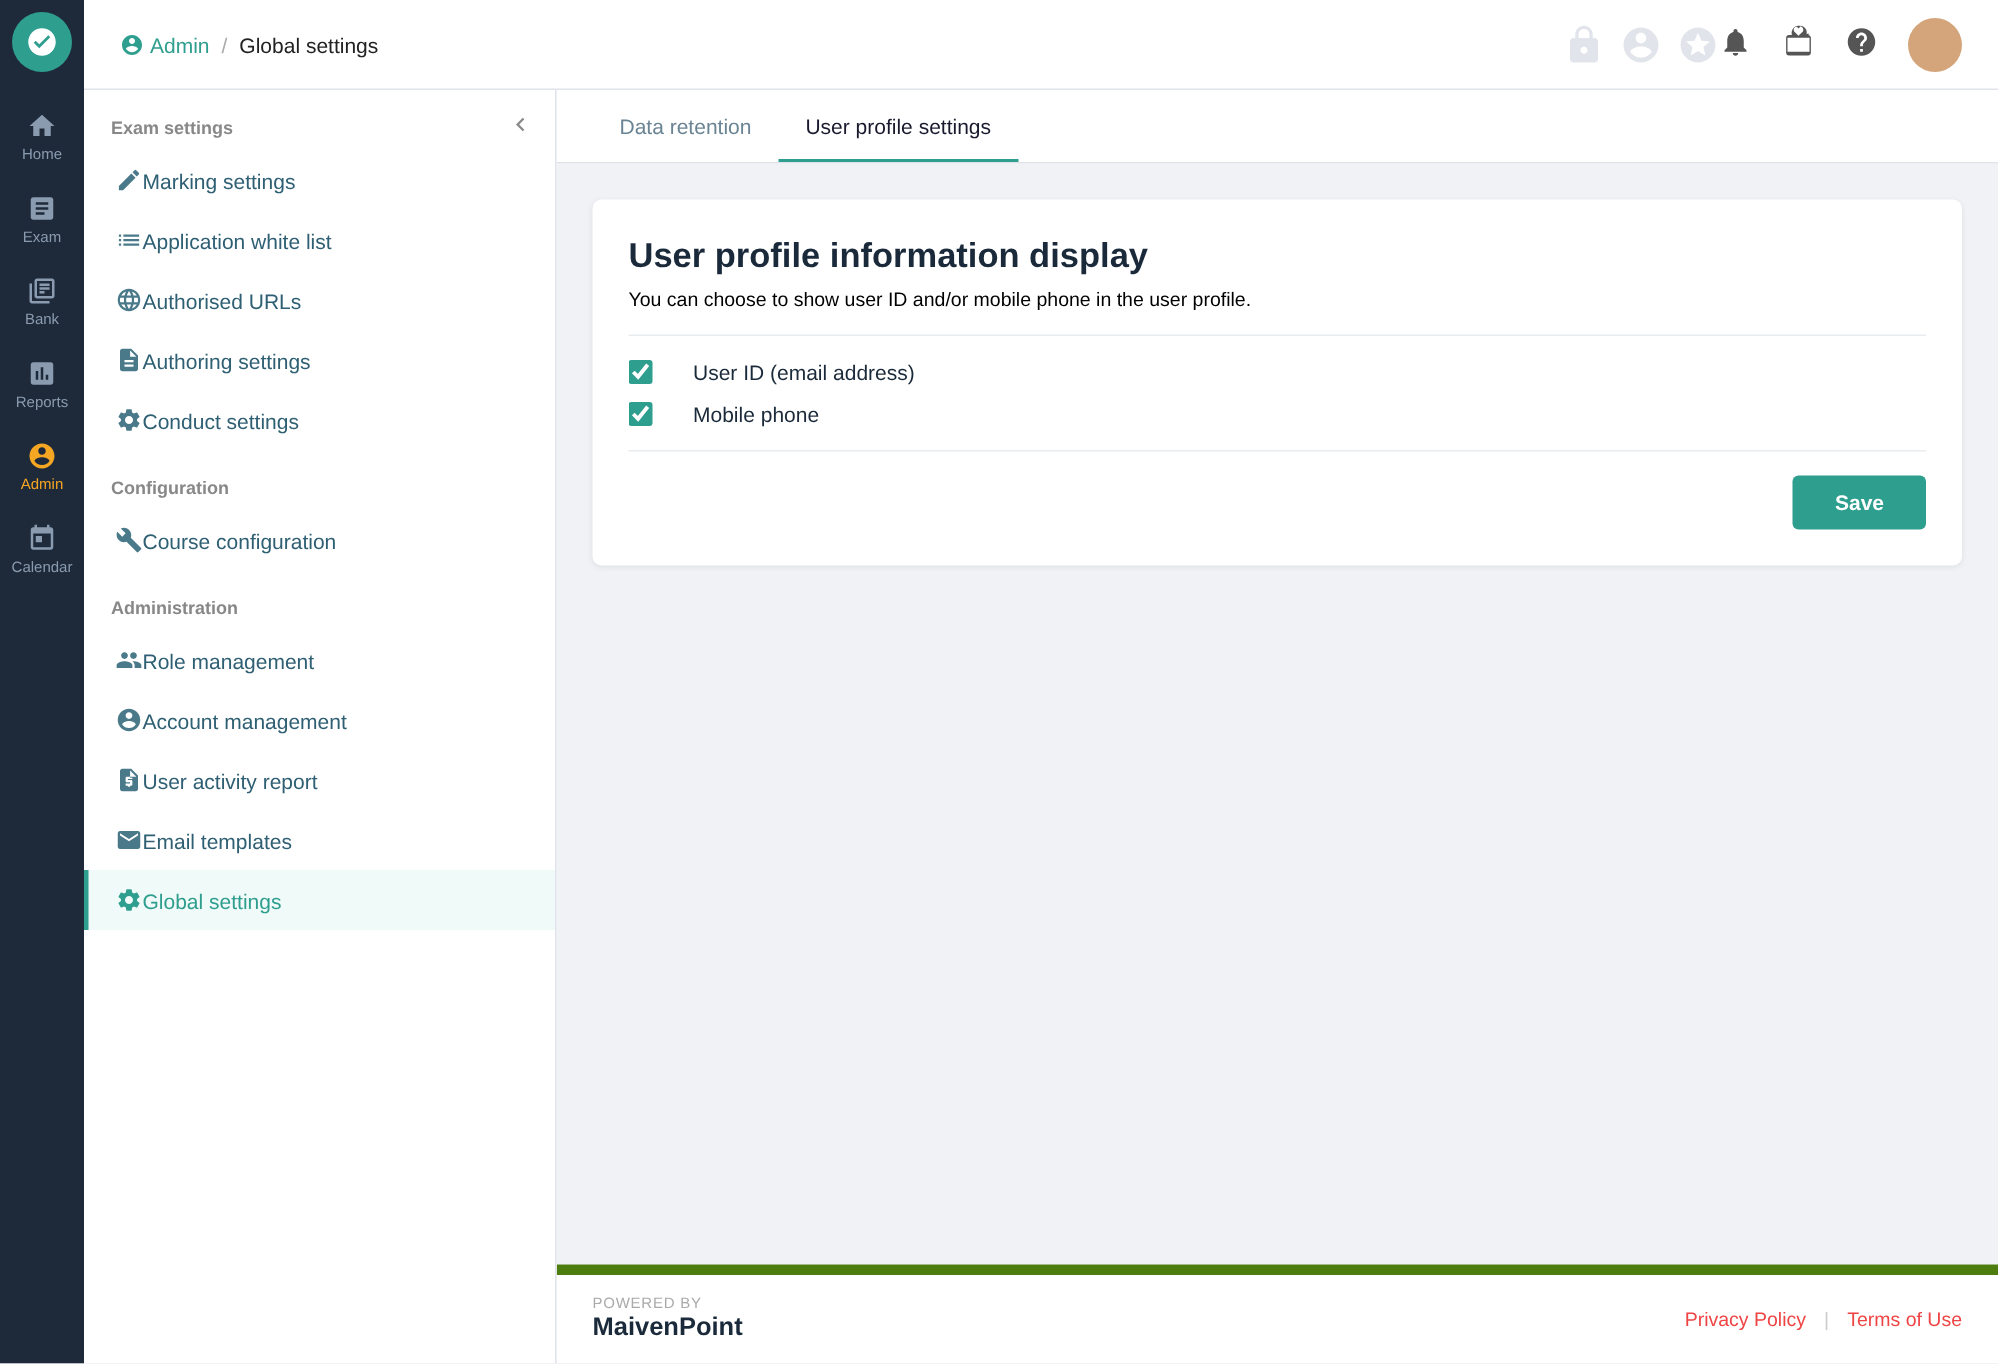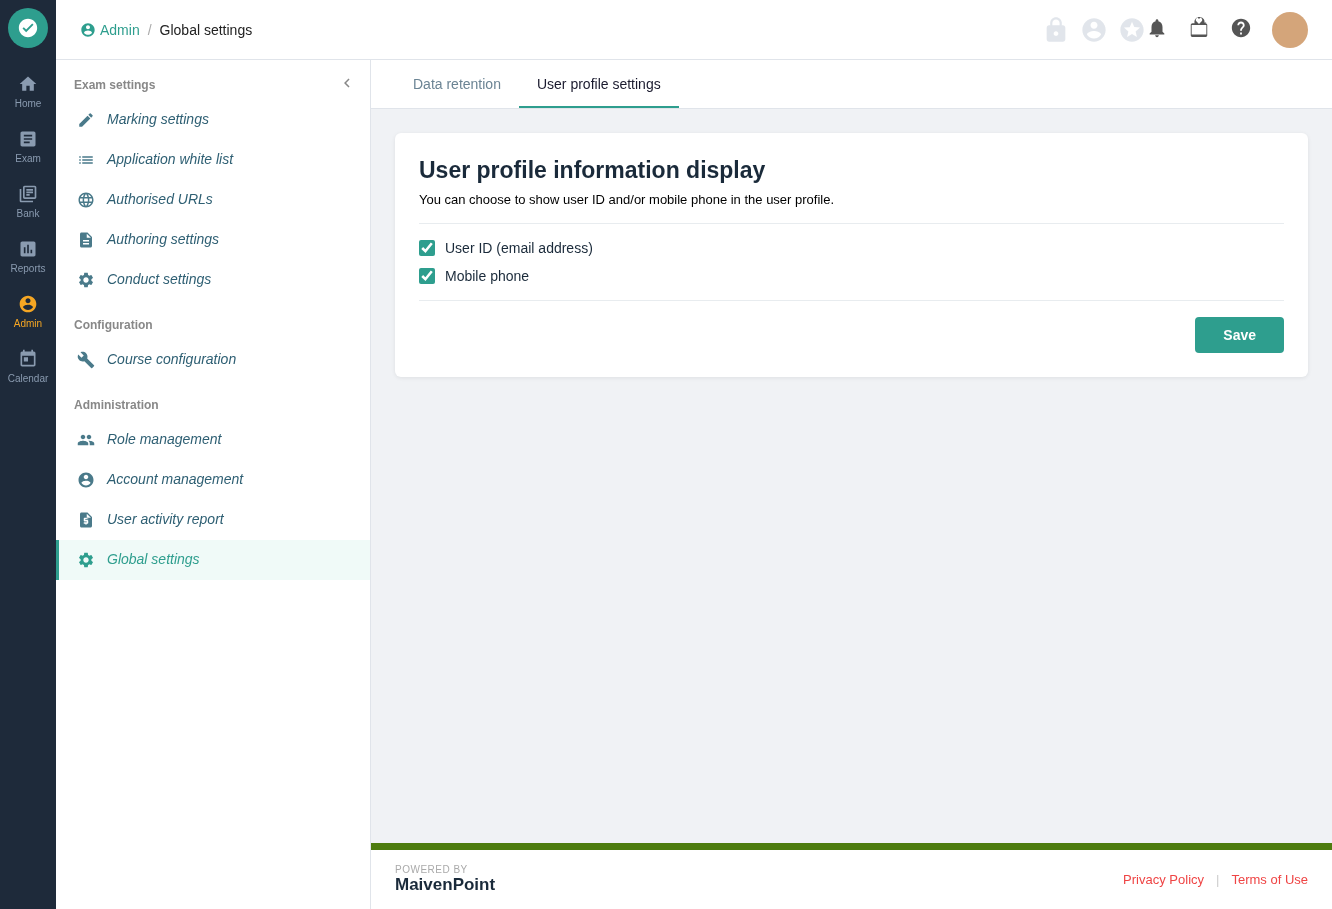--- a/index.html
+++ b/index.html
@@ -125,28 +125,26 @@
     }
     .sidebar-section-title {
       font-size: 12px;
       color: #888;
       padding: 18px 18px 8px 18px;
       font-weight: 600;
       text-transform: none;
     }
     .sidebar-item {
       display: flex;
-      align-items: flex-start;
-      gap: 12px;
+      align-items: flex-end;
       padding: 11px 18px;
       cursor: pointer;
       color: #2e5f73;
       font-size: 14px;
       border-left: 3px solid transparent;
-      font-style: italic;
     }
     .sidebar-item.active {
       border-left: 3px solid #2e9e8e;
       background: #f0faf8;
       color: #2e9e8e;
     }
     .sidebar-item svg { width: 18px; height: 18px; flex-shrink: 0; color: #4a7a8a; }
     .sidebar-item.active svg { color: #2e9e8e; }
 
     
@@ -202,21 +200,21 @@
       color: #000000;
     }
     .divider {
       border: none;
       border-top: 1px solid #e8ecef;
       margin: 16px 0;
     }
     .checkbox-row {
       display: flex;
       align-items: flex-end;
-      gap: 10px;
+      gap: 27px;
       margin-bottom: 12px;
     }
     .checkbox-row input[type="checkbox"] {
       width: 16px;
       height: 16px;
       accent-color: #2e9e8e;
       cursor: pointer;
     }
     .checkbox-row label {
       font-size: 14px;
@@ -417,20 +415,26 @@
         <svg viewBox="0 0 24 24" fill="currentColor" width="18" height="18">
             <path d="M12 2C6.48 2 2 6.48 2 12s4.48 10 10 10 10-4.48 10-10S17.52 2 12 2zm0 3c1.66 0 3 1.34 3 3s-1.34 3-3 3-3-1.34-3-3 1.34-3 3-3zm0 14.2c-2.5 0-4.71-1.28-6-3.22.03-1.99 4-3.08 6-3.08 1.99 0 5.97 1.09 6 3.08-1.29 1.94-3.5 3.22-6 3.22z"></path>
           </svg>
         <span>Account management</span>
       </div>
       <div class="sidebar-item">
         <svg viewBox="0 0 24 24" fill="currentColor" width="18" height="18">
             <path d="M14 2H6c-1.1 0-2 .9-2 2v16c0 1.1.89 2 2 2h12c1.1 0 2-.9 2-2V8l-6-6zm1 9h-4v1h3c.55 0 1 .45 1 1v3c0 .55-.45 1-1 1h-1v1h-2v-1H9v-2h4v-1h-3c-.55 0-1-.45-1-1v-3c0-.55.45-1 1-1h1V9h2v1h2v2zM13 9V3.5L18.5 9H13z"></path>
           </svg>
         <span>User activity report</span>
+      </div>
+      <div class="sidebar-item">
+        <svg viewBox="0 0 24 24" fill="currentColor" width="18" height="18">
+            <path d="M20 4H4c-1.1 0-1.99.9-1.99 2L2 18c0 1.1.9 2 2 2h16c1.1 0 2-.9 2-2V6c0-1.1-.9-2-2-2zm0 4l-8 5-8-5V6l8 5 8-5v2z"></path>
+          </svg>
+        <span>Email templates</span>
       </div>
       <div class="sidebar-item active">
         <svg viewBox="0 0 24 24" fill="currentColor" width="18" height="18">
             <path d="M19.14 12.94c.04-.3.06-.61.06-.94 0-.32-.02-.64-.07-.94l2.03-1.58c.18-.14.23-.41.12-.61l-1.92-3.32c-.12-.22-.37-.29-.59-.22l-2.39.96c-.5-.38-1.03-.7-1.62-.94l-.36-2.54c-.04-.24-.24-.41-.48-.41h-3.84c-.24 0-.43.17-.47.41l-.36 2.54c-.59.24-1.13.57-1.62.94l-2.39-.96c-.22-.08-.47 0-.59.22L2.74 8.87c-.12.21-.08.47.12.61l2.03 1.58c-.05.3-.09.63-.09.94s.02.64.07.94l-2.03 1.58c-.18.14-.23.41-.12.61l1.92 3.32c.12.22.37.29.59.22l2.39-.96c.5.38 1.03.7 1.62.94l.36 2.54c.05.24.24.41.48.41h3.84c.24 0 .44-.17.47-.41l.36-2.54c.59-.24 1.13-.56 1.62-.94l2.39.96c.22.08.47 0 .59-.22l1.92-3.32c.12-.22.07-.47-.12-.61l-2.01-1.58zM12 15.6c-1.98 0-3.6-1.62-3.6-3.6s1.62-3.6 3.6-3.6 3.6 1.62 3.6 3.6-1.62 3.6-3.6 3.6z"></path>
           </svg>
         <span>Global settings</span>
       </div>
     </div>
 
     <div class="page-content">

